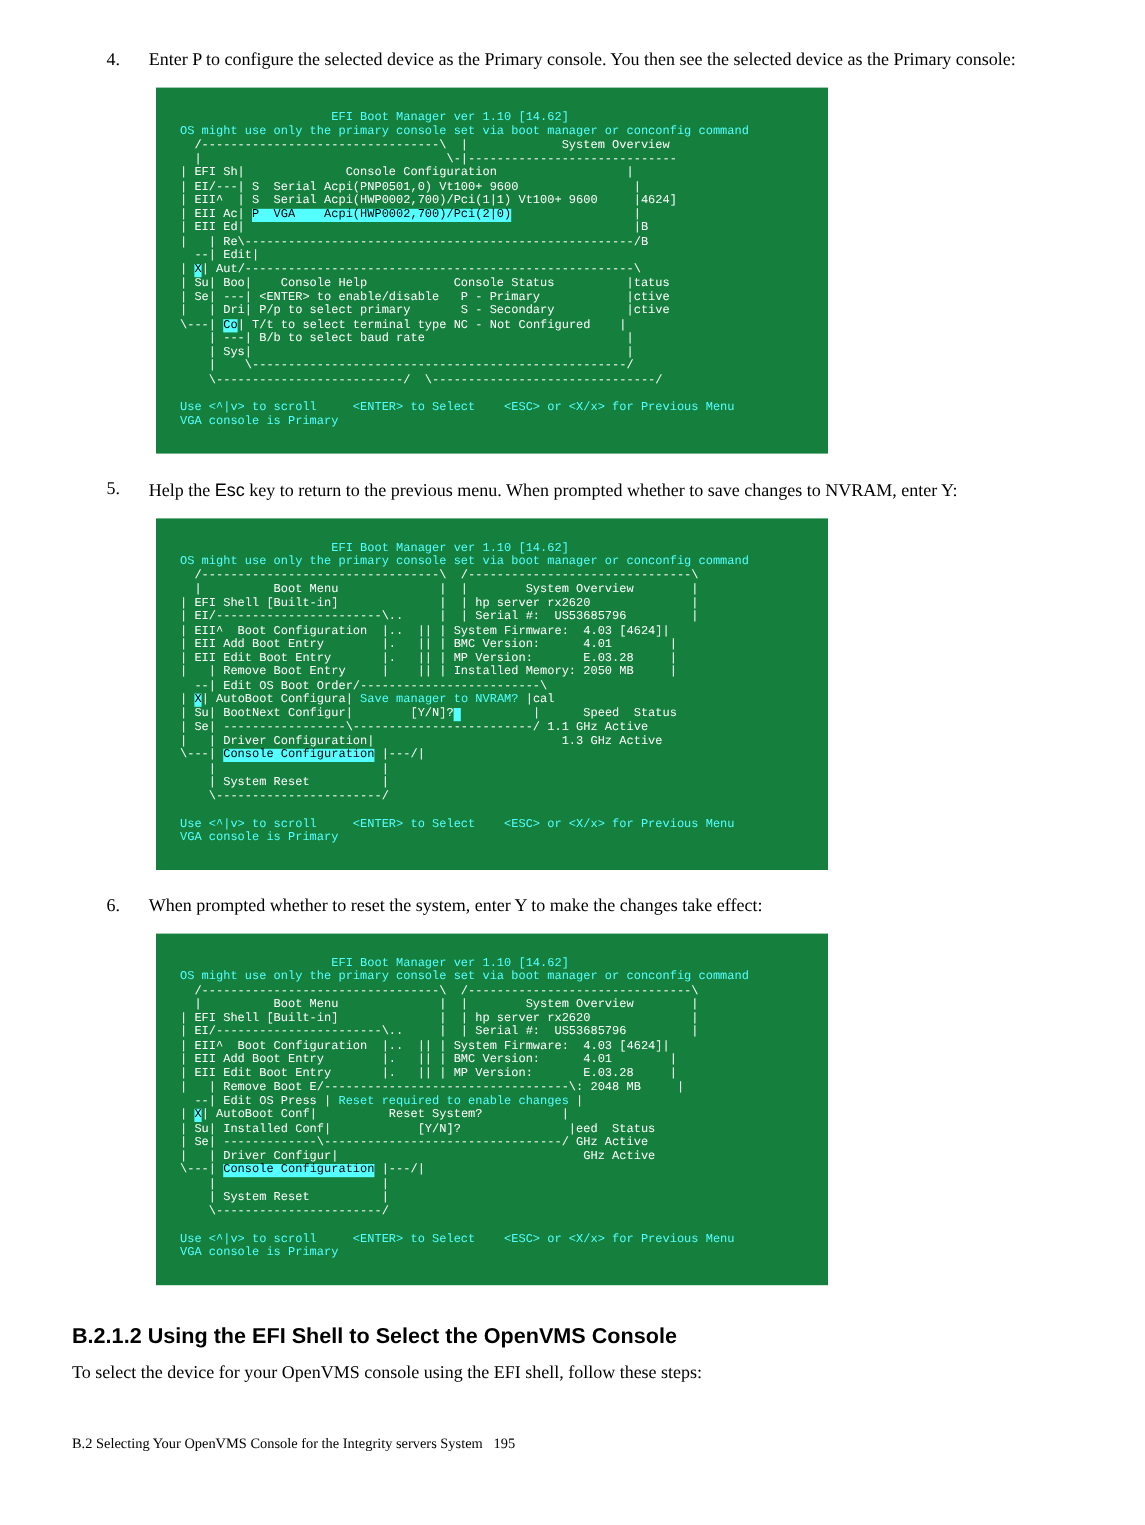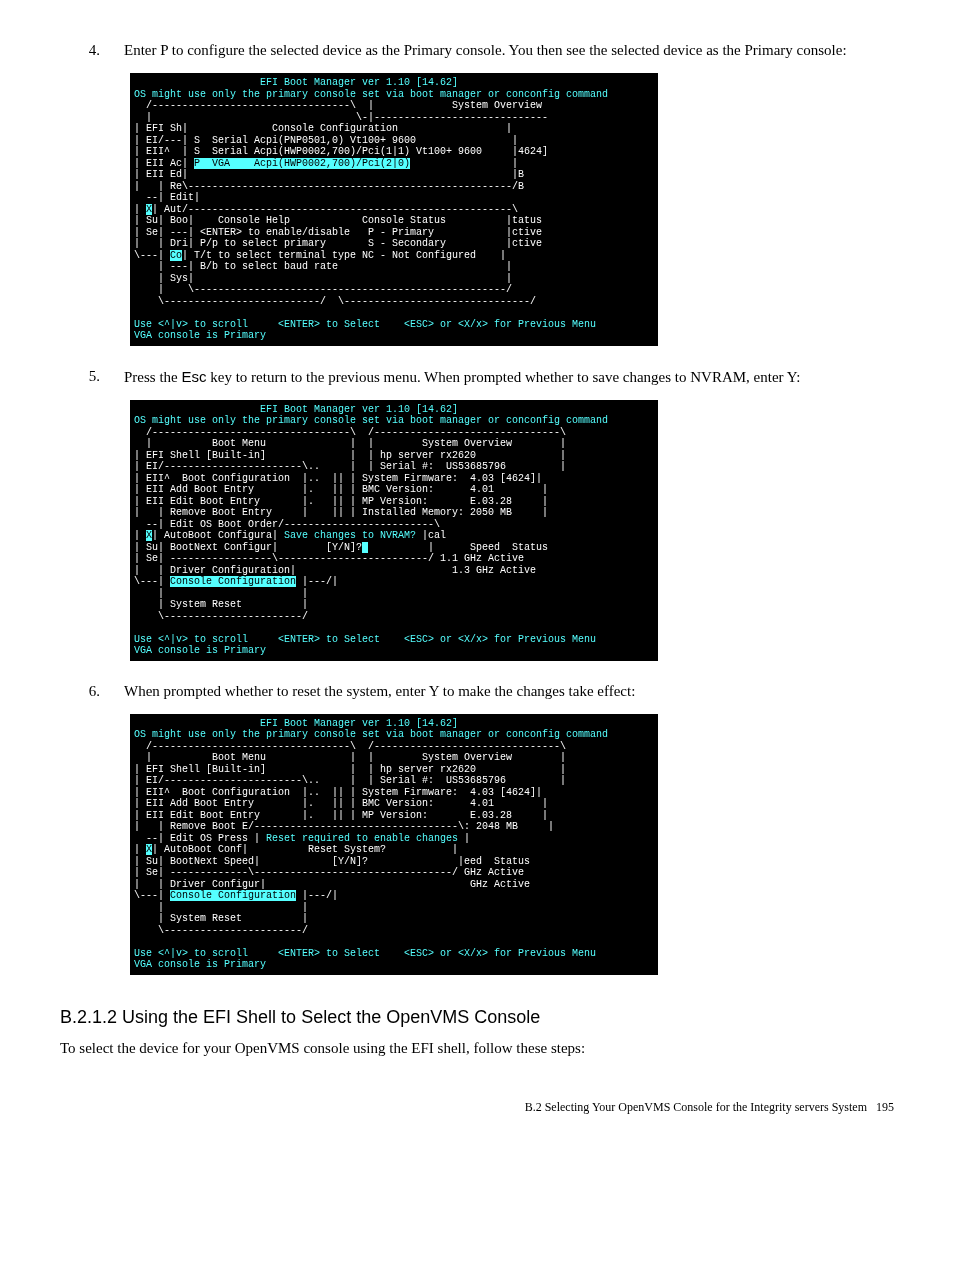--- a/index.html
+++ b/index.html
@@ -19,43 +19,43 @@
     width: 40px;
     text-align: right;
     padding-right: 24px;
     flex-shrink: 0;
   }
   .step-text {
     flex: 1;
   }
   .terminal {
     margin: 10px 0 20px 70px;
-    background: #000000;
+    background: #15803d;
     color: #fff;
     font-family: 'Courier New', monospace;
     font-size: 10px;
     line-height: 1.15;
-    padding: 4px;
+    padding: 20px;
     width: 520px;
     white-space: pre;
     overflow: hidden;
   }
   .terminal .cyan { color: #5ff; }
   .terminal .hl { background: #5ff; color: #000; }
   .bold { font-weight: normal; font-family: Arial, sans-serif; }
   h3.section-heading {
     font-family: Arial, Helvetica, sans-serif;
-    font-weight: normal;
+    font-weight: bold;
     font-size: 18px;
     margin: 30px 0 8px 0;
   }
   .body-indent {
   }
   .footer {
-    text-align: right;
+    text-align: left;
     font-size: 12px;
     margin-top: 40px;
   }
 </style>
 </head>
 <body>
 
 <div class="step">
   <div class="step-num">4.</div>
   <div class="step-text">Enter P to configure the selected device as the Primary console. You then see the selected device as the Primary console:</div>
@@ -81,36 +81,36 @@
 <span>    | Sys|                                                    |</span>
 <span>    |    \----------------------------------------------------/</span>
 <span>    \--------------------------/  \-------------------------------/</span>
 
 <span class="cyan">Use &lt;^|v&gt; to scroll     &lt;ENTER&gt; to Select    &lt;ESC&gt; or &lt;X/x&gt; for Previous Menu</span>
 <span class="cyan">VGA console is Primary</span></div>
 
 <div class="step">
   <div class="step-num">5.</div>
   <div class="step-text">
-    <span>Press the </span><span class="bold">Esc</span><span> key to return to the previous menu. When prompted whether to save changes to NVRAM, enter Y:</span>
+    <span>Help the </span><span class="bold">Esc</span><span> key to return to the previous menu. When prompted whether to save changes to NVRAM, enter Y:</span>
   </div>
 </div>
 
 <div class="terminal"><span class="cyan">                     EFI Boot Manager ver 1.10 [14.62]</span>
 <span class="cyan">OS might use only the primary console set via boot manager or conconfig command</span>
 <span>  /---------------------------------\  /-------------------------------\</span>
 <span>  |          Boot Menu              |  |        System Overview        |</span>
 <span>| EFI Shell [Built-in]              |  | hp server rx2620              |</span>
 <span>| EI/-----------------------\..     |  | Serial #:  US53685796         |</span>
 <span>| EII^  Boot Configuration  |..  || | System Firmware:  4.03 [4624]|</span>
 <span>| EII Add Boot Entry        |.   || | BMC Version:      4.01        |</span>
 <span>| EII Edit Boot Entry       |.   || | MP Version:       E.03.28     |</span>
 <span>|   | Remove Boot Entry     |    || | Installed Memory: 2050 MB     |</span>
 <span>  --| Edit OS Boot Order/-------------------------\</span>
-<span>| </span><span class="hl">X</span><span>| AutoBoot Configura| </span><span class="cyan">Save changes to NVRAM?</span><span> |cal</span>
+<span>| </span><span class="hl">X</span><span>| AutoBoot Configura| </span><span class="cyan">Save manager to NVRAM?</span><span> |cal</span>
 <span>| Su| BootNext Configur|        [Y/N]?</span><span class="hl"> </span><span>          |      Speed  Status</span>
 <span>| Se| -----------------\-------------------------/ 1.1 GHz Active</span>
 <span>|   | Driver Configuration|                          1.3 GHz Active</span>
 <span>\---| </span><span class="hl">Console Configuration</span><span> |---/|</span>
 <span>    |                       |</span>
 <span>    | System Reset          |</span>
 <span>    \-----------------------/</span>
 
 <span class="cyan">Use &lt;^|v&gt; to scroll     &lt;ENTER&gt; to Select    &lt;ESC&gt; or &lt;X/x&gt; for Previous Menu</span>
 <span class="cyan">VGA console is Primary</span></div>
@@ -125,21 +125,21 @@
 <span>  /---------------------------------\  /-------------------------------\</span>
 <span>  |          Boot Menu              |  |        System Overview        |</span>
 <span>| EFI Shell [Built-in]              |  | hp server rx2620              |</span>
 <span>| EI/-----------------------\..     |  | Serial #:  US53685796         |</span>
 <span>| EII^  Boot Configuration  |..  || | System Firmware:  4.03 [4624]|</span>
 <span>| EII Add Boot Entry        |.   || | BMC Version:      4.01        |</span>
 <span>| EII Edit Boot Entry       |.   || | MP Version:       E.03.28     |</span>
 <span>|   | Remove Boot E/----------------------------------\: 2048 MB     |</span>
 <span>  --| Edit OS Press | </span><span class="cyan">Reset required to enable changes</span><span> |</span>
 <span>| </span><span class="hl">X</span><span>| AutoBoot Conf|          Reset System?           |</span>
-<span>| Su| BootNext Speed|            [Y/N]?               |eed  Status</span>
+<span>| Su| Installed Conf|            [Y/N]?               |eed  Status</span>
 <span>| Se| -------------\---------------------------------/ GHz Active</span>
 <span>|   | Driver Configur|                                  GHz Active</span>
 <span>\---| </span><span class="hl">Console Configuration</span><span> |---/|</span>
 <span>    |                       |</span>
 <span>    | System Reset          |</span>
 <span>    \-----------------------/</span>
 
 <span class="cyan">Use &lt;^|v&gt; to scroll     &lt;ENTER&gt; to Select    &lt;ESC&gt; or &lt;X/x&gt; for Previous Menu</span>
 <span class="cyan">VGA console is Primary</span></div>
 

